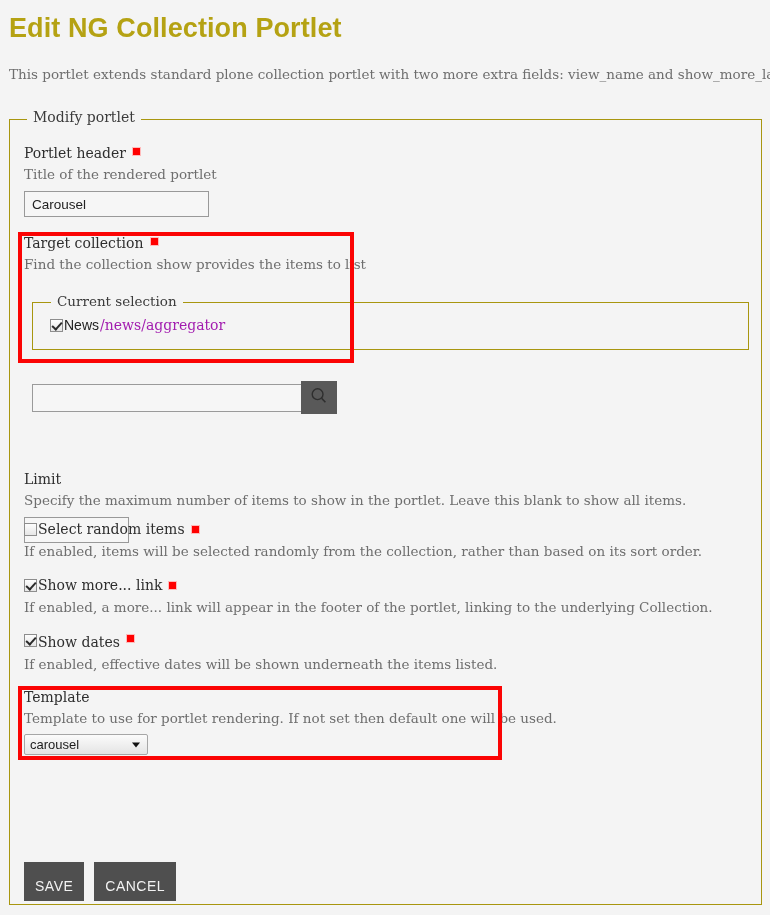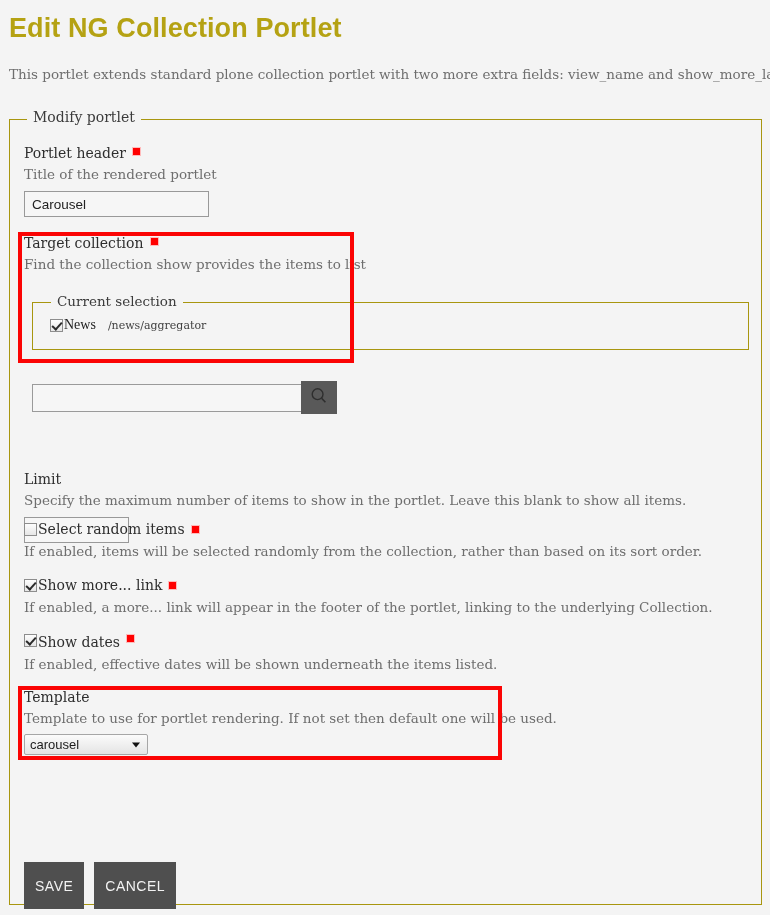--- a/index.html
+++ b/index.html
@@ -130,30 +130,30 @@
   }
   .cursel-row {
     position: absolute;
     left: 17px;
     top: 14px;
     display: flex;
     align-items: center;
     white-space: nowrap;
   }
   .cursel-name {
-    font-family: Liberation Serif, serif;
+    font-family: Liberation Sans, sans-serif;
     font-size: 14px;
     color: #222222;
     font-weight: normal;
   }
   .cursel-path {
     font-family: "DejaVu Serif", serif;
-    font-size: 11px;
-    color: #404040;
-    margin-left: 12px;
+    font-size: 14px;
+    color: #a21caf;
+    margin-left: 1px;
   }
 
   
   .cbox {
     -webkit-appearance: none;
     appearance: none;
     width: 13px;
     height: 13px;
     box-sizing: border-box;
     border: 1px solid #8d8d8d;
@@ -235,21 +235,21 @@
     transform: translateY(-50%);
     width: 0; height: 0;
     border-left: 4px solid transparent;
     border-right: 4px solid transparent;
     border-top: 5px solid #111111;
     pointer-events: none;
   }
 
   
   .formbtn {
-    height: 47px;
+    height: 39px;
     box-sizing: border-box;
     background: #4f4f4f;
     border: none;
     color: #f2f2f2;
     font-family: "Liberation Sans", sans-serif;
     font-size: 14px;
     letter-spacing: 0.5px;
     padding: 16px 11px;
     cursor: pointer;
     border-radius: 0;

